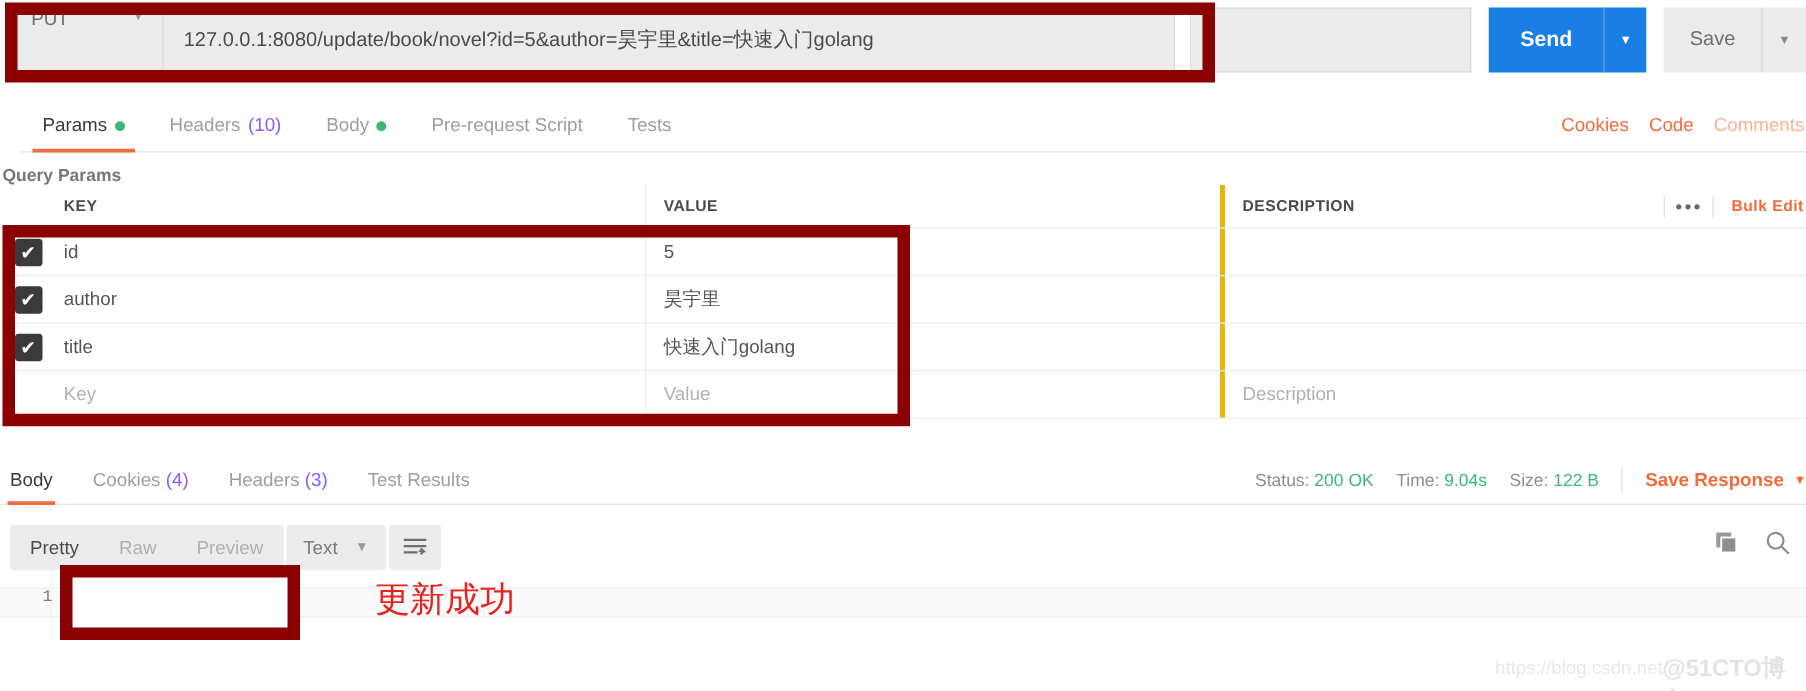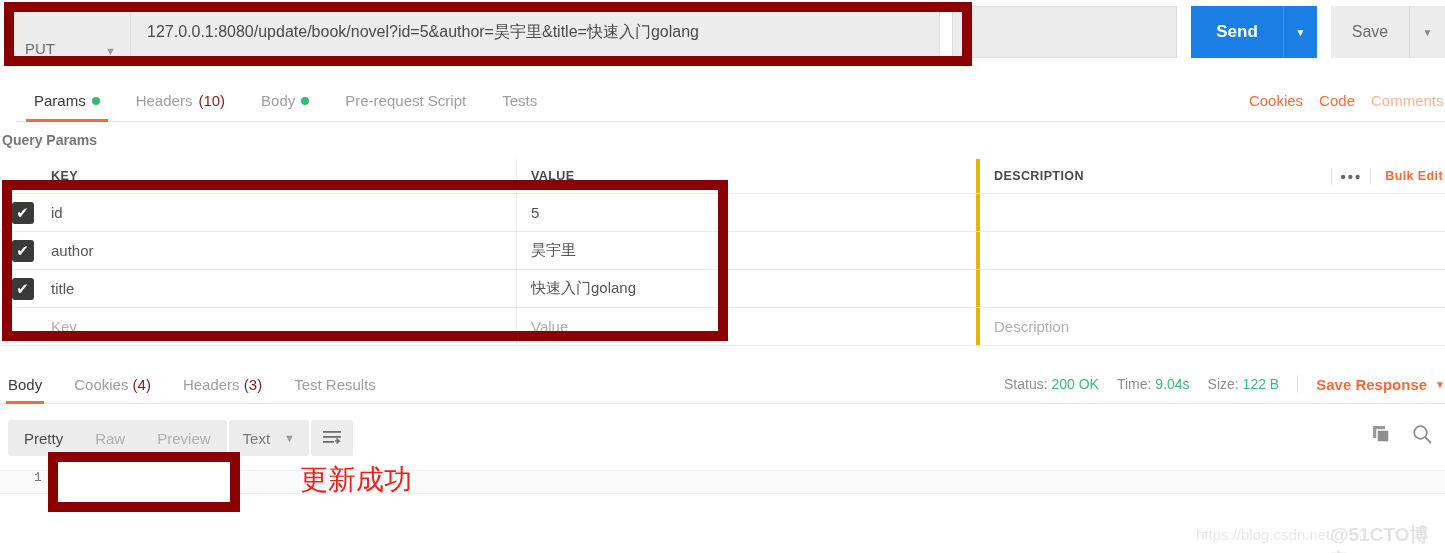--- a/index.html
+++ b/index.html
@@ -12,21 +12,21 @@
   #app { position: relative; width: 1445px; height: 553px; background: #fff; }
 
   
   .urlbar {
     position: absolute; left: 0; top: 6px; width: 1445px; height: 52px;
     display: flex; align-items: stretch;
   }
   .method-box {
     width: 148px; margin-left: 10px;
     background: #ececec; border: 1px solid #dcdcdc;
-    display: flex; align-items: flex-end; justify-content: space-between;
+    display: flex; align-items: flex-start; justify-content: space-between;
     padding: 0 14px; color: #6d6d6d; font-size: 15px; gap: 40px;
   }
   .url-box {
     flex: 0 0 810px; margin-left: -1px;
     background: #ececec; border: 1px solid #dcdcdc;
     display: flex; align-items: center; padding: 0 16px;
     color: #4a4a4a; font-size: 16px; white-space: nowrap; overflow: hidden;
   }
   .url-empty {
     flex: 0 0 225px; margin-left: 12px;
@@ -63,34 +63,34 @@
   .tab {
     position: relative; padding: 0 18px 12px 18px; font-size: 15px;
     color: #9e9e9e; display: flex; align-items: center; gap: 6px;
   }
   .tab.active { color: #3a3a3a; }
   .tab.active::after {
     content: ""; position: absolute; left: 10px; right: 10px; bottom: -1px;
     height: 3px; background: #f26b3a;
   }
   .dot { width: 8px; height: 8px; border-radius: 50%; background: #3bb878; display: inline-block; }
-  .cnt { color: #7f1d1d; }
+  .cnt { color: #8b5cf6; }
   .req-right {
     margin-left: auto; display: flex; align-items: center; gap: 16px;
     padding-bottom: 12px; padding-right: 0px; font-size: 15px;
   }
   .lnk { color: #f26b3a; }
   .lnk-dim { color: #f7b496; }
 
   
   .qp-title {
     position: absolute; left: 2px; top: 132px;
     font-size: 14px; font-weight: bold; color: #777;
   }
-  .ptable { position: absolute; left: 0; top: 159px; width: 1445px; }
+  .ptable { position: absolute; left: 0; top: 148px; width: 1445px; }
   .prow { display: flex; height: 38px; border-bottom: 1px solid #ebebeb; align-items: center; }
   .prow.head { height: 35px; }
   .pcb { width: 45px; display: flex; align-items: center; justify-content: center; }
   .cbox {
     width: 22px; height: 22px; background: #3a3a3a; border-radius: 3px;
     color: #fff; font-size: 15px; display: flex; align-items: center; justify-content: center;
   }
   .pkey { width: 472px; padding-left: 6px; font-size: 15px; color: #555;
           border-right: 1px solid #ebebeb; height: 100%; display: flex; align-items: center; }
   .pval { width: 463px; padding-left: 14px; font-size: 15px; color: #555;

